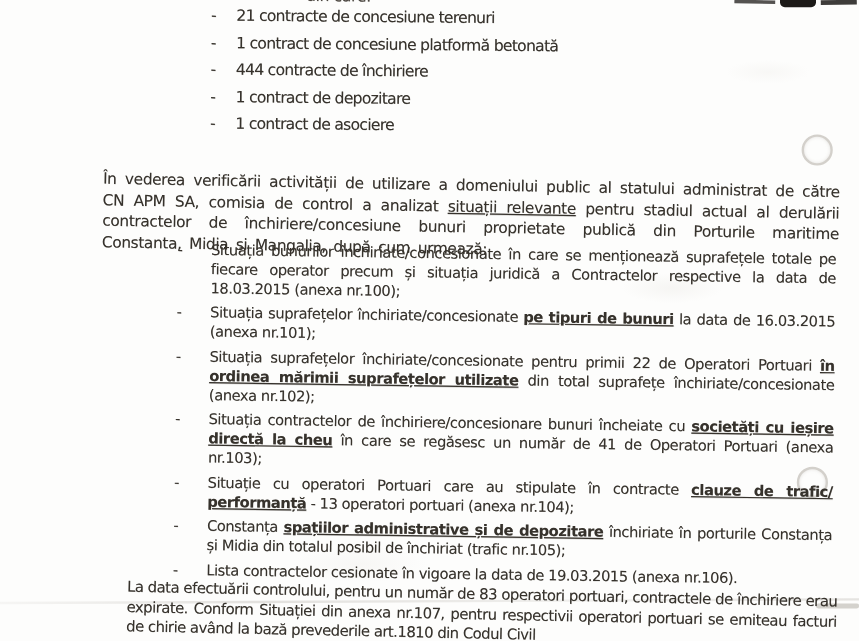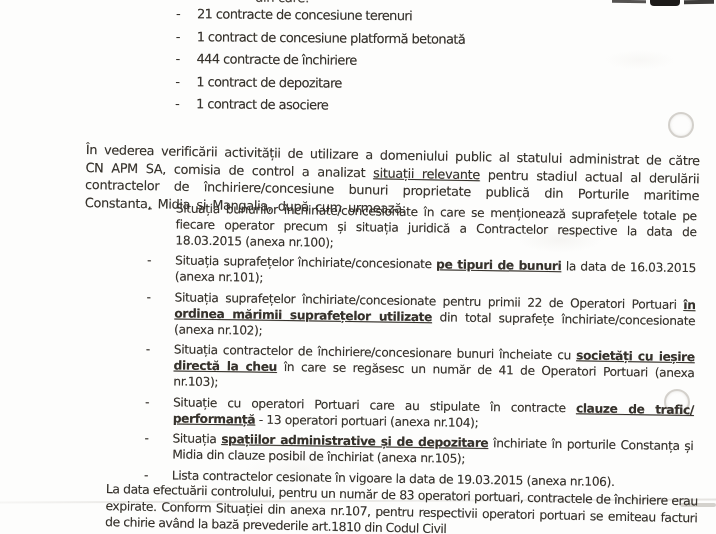--- a/index.html
+++ b/index.html
@@ -150,21 +150,21 @@
     <span class="body"><span>Situația contractelor de închiriere/concesionare bunuri încheiate cu </span><span class="bu">societăți cu ieșire directă la cheu</span><span> în care se regăsesc un număr de 41 de Operatori Portuari (anexa nr.103);</span></span>
   </div>
 
   <div class="item">
     <span class="dash">-</span>
     <span class="body"><span>Situație cu operatori Portuari care au stipulate în contracte </span><span class="bu">clauze de trafic/ performanță</span><span> - 13 operatori portuari (anexa nr.104);</span></span>
   </div>
 
   <div class="item">
     <span class="dash">-</span>
-    <span class="body"><span>Situația </span><span class="bu">spațiilor administrative și de depozitare</span><span> închiriate în porturile Constanța și Midia din clauze posibil de închiriat (anexa nr.105);</span></span>
+    <span class="body"><span>Constanța </span><span class="bu">spațiilor administrative și de depozitare</span><span> închiriate în porturile Constanța și Midia din totalul posibil de închiriat (trafic nr.105);</span></span>
   </div>
 
   <div class="item">
     <span class="dash">-</span>
     <span class="body"><span>Lista contractelor cesionate în vigoare la data de 19.03.2015 (anexa nr.106).</span><span class="bu"></span><span></span></span>
   </div>
 
 </div>
 
 <div class="closing txt">

